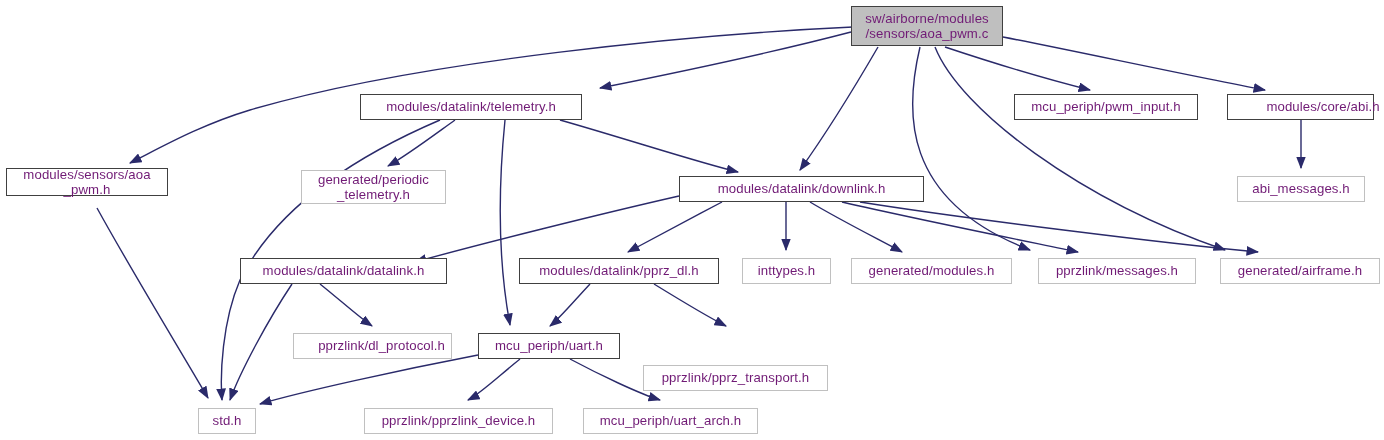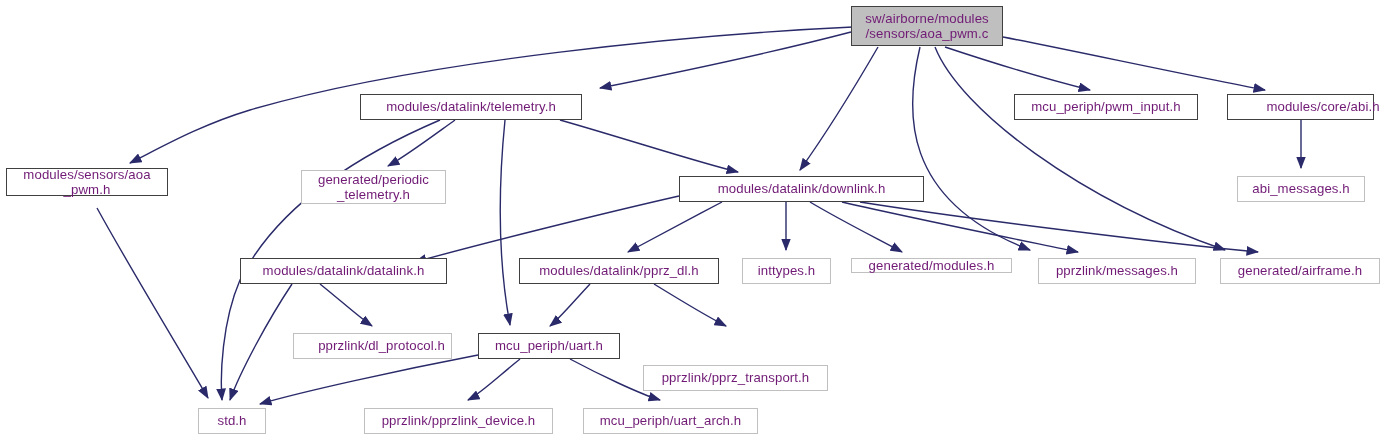--- a/index.html
+++ b/index.html
@@ -98,23 +98,23 @@
       <div class="node linked" style="left: 360px; top: 94px; width: 222px; height: 26px;"><span class="node-label">modules/datalink/telemetry.h</span></div>
       <div class="node linked" style="left: 1014px; top: 94px; width: 184px; height: 26px;"><span class="node-label">mcu_periph/pwm_input.h</span></div>
       <div class="node linked" style="left: 1227px; top: 94px; width: 147px; height: 26px; padding-left: 45px;"><span class="node-label">modules/core/abi.h</span></div>
       <div class="node " style="left: 301px; top: 170px; width: 145px; height: 34px;"><span class="node-label">generated/periodic
 _telemetry.h</span></div>
       <div class="node linked" style="left: 679px; top: 176px; width: 245px; height: 26px;"><span class="node-label">modules/datalink/downlink.h</span></div>
       <div class="node " style="left: 1237px; top: 176px; width: 128px; height: 26px; text-align: right;"><span class="node-label">abi_messages.h</span></div>
       <div class="node linked" style="left: 240px; top: 258px; width: 207px; height: 26px;"><span class="node-label">modules/datalink/datalink.h</span></div>
       <div class="node linked" style="left: 519px; top: 258px; width: 200px; height: 26px; text-align: right;"><span class="node-label">modules/datalink/pprz_dl.h</span></div>
       <div class="node " style="left: 742px; top: 258px; width: 89px; height: 26px;"><span class="node-label">inttypes.h</span></div>
-      <div class="node " style="left: 851px; top: 258px; width: 161px; height: 15px;"><span class="node-label">generated/modules.h</span></div>
+      <div class="node " style="left: 851px; top: 258px; width: 161px; height: 26px;"><span class="node-label">generated/modules.h</span></div>
       <div class="node " style="left: 1038px; top: 258px; width: 158px; height: 26px;"><span class="node-label">pprzlink/messages.h</span></div>
       <div class="node " style="left: 1220px; top: 258px; width: 160px; height: 26px;"><span class="node-label">generated/airframe.h</span></div>
       <div class="node " style="left: 293px; top: 333px; width: 159px; height: 26px; justify-content: flex-end;"><span class="node-label">pprzlink/dl_protocol.h</span></div>
       <div class="node linked" style="left: 478px; top: 333px; width: 142px; height: 26px;"><span class="node-label">mcu_periph/uart.h</span></div>
       <div class="node " style="left: 643px; top: 333px; width: 185px; height: 26px; margin-top: 32px;"><span class="node-label">pprzlink/pprz_transport.h</span></div>
-      <div class="node " style="left: 198px; top: 408px; width: 68px; height: 26px;"><span class="node-label">std.h</span></div>
+      <div class="node " style="left: 198px; top: 408px; width: 58px; height: 26px;"><span class="node-label">std.h</span></div>
       <div class="node " style="left: 364px; top: 408px; width: 189px; height: 26px;"><span class="node-label">pprzlink/pprzlink_device.h</span></div>
       <div class="node " style="left: 583px; top: 408px; width: 175px; height: 26px;"><span class="node-label">mcu_periph/uart_arch.h</span></div>
     </div>
 </div>
 
 </body></html>

